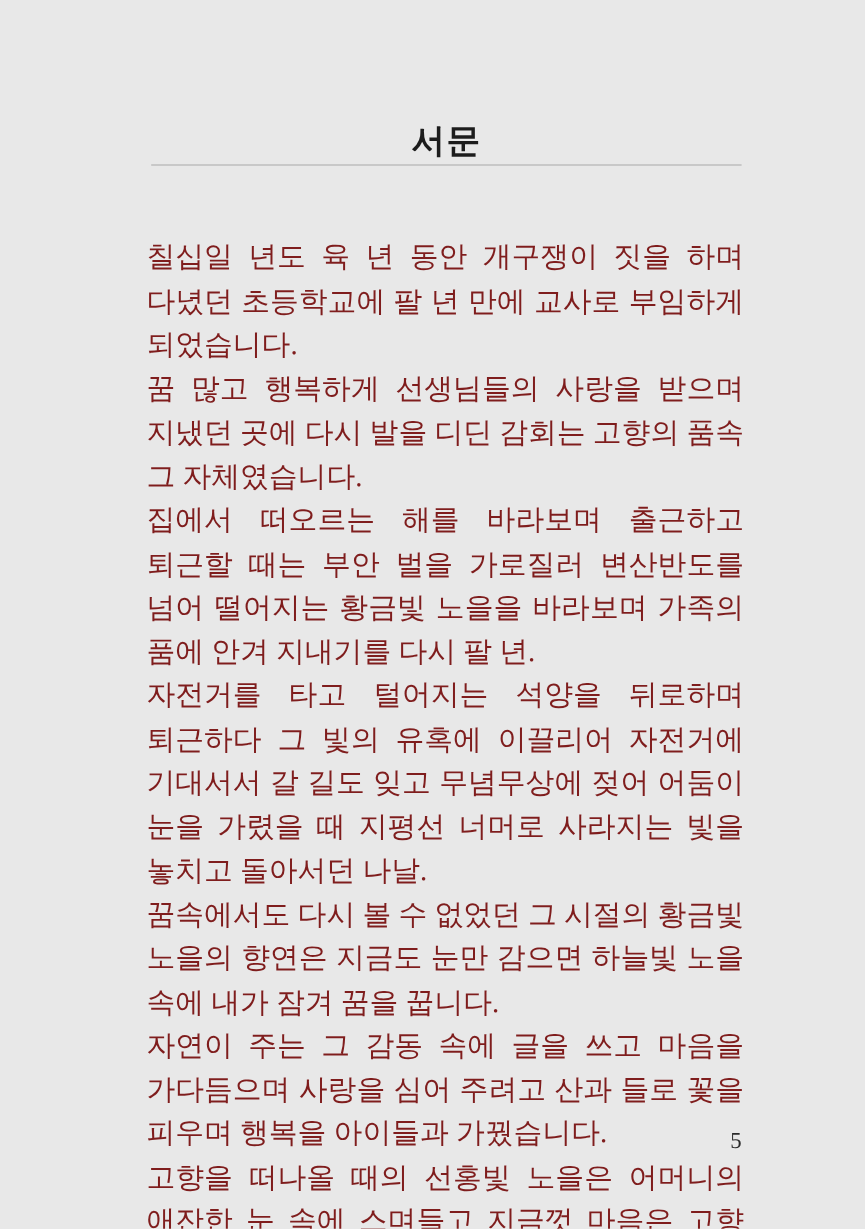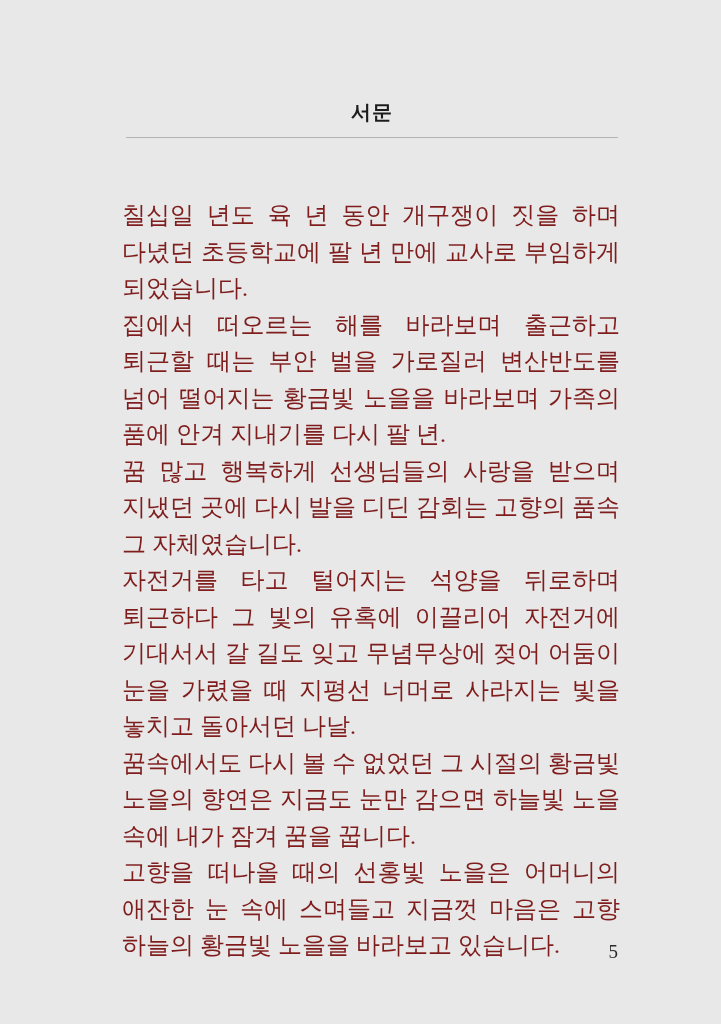--- a/index.html
+++ b/index.html
@@ -18,21 +18,21 @@
   .page {
     position: absolute;
     inset: 0;
   }
   .page-title {
     position: absolute;
     top: 99px;
     left: 126px;
     width: 492px;
     text-align: center;
-    font-size: 20px;
+    font-size: 28px;
     font-weight: bold;
     letter-spacing: 1px;
     color: #1c1c1c;
   }
   .title-divider {
     position: absolute;
     top: 137px;
     left: 126px;
     width: 492px;
     height: 0;
@@ -69,22 +69,23 @@
 <body>
 
 <div class="page">
 
   <div class="page-title">서문</div>
 
   <hr class="title-divider">
 
   <div class="preface-body">
       <p>칠십일 년도 육 년 동안 개구쟁이 짓을 하며 다녔던 초등학교에 팔 년 만에 교사로 부임하게 되었습니다.</p>
+      <p>꿈 많고 행복하게 선생님들의 사랑을 받으며 지냈던 곳에 다시 발을 디딘 감회는 고향의 품속 그 자체였습니다.</p>
       <p>집에서 떠오르는 해를 바라보며 출근하고 퇴근할 때는 부안 벌을 가로질러 변산반도를 넘어 떨어지는 황금빛 노을을 바라보며 가족의 품에 안겨 지내기를 다시 팔 년.</p>
-      <p>꿈 많고 행복하게 선생님들의 사랑을 받으며 지냈던 곳에 다시 발을 디딘 감회는 고향의 품속 그 자체였습니다.</p>
       <p>자전거를 타고 털어지는 석양을 뒤로하며 퇴근하다 그 빛의 유혹에 이끌리어 자전거에 기대서서 갈 길도 잊고 무념무상에 젖어 어둠이 눈을 가렸을 때 지평선 너머로 사라지는 빛을 놓치고 돌아서던 나날.</p>
       <p>꿈속에서도 다시 볼 수 없었던 그 시절의 황금빛 노을의 향연은 지금도 눈만 감으면 하늘빛 노을 속에 내가 잠겨 꿈을 꿉니다.</p>
+      <p>자연이 주는 그 감동 속에 글을 쓰고 마음을 가다듬으며 사랑을 심어 주려고 산과 들로 꽃을 피우며 행복을 아이들과 가꿨습니다.</p>
       <p>고향을 떠나올 때의 선홍빛 노을은 어머니의 애잔한 눈 속에 스며들고 지금껏 마음은 고향 하늘의 황금빛 노을을 바라보고 있습니다.</p>
     </div>
 
   <div class="page-number">5</div>
 
 </div>
 
 </body></html>

